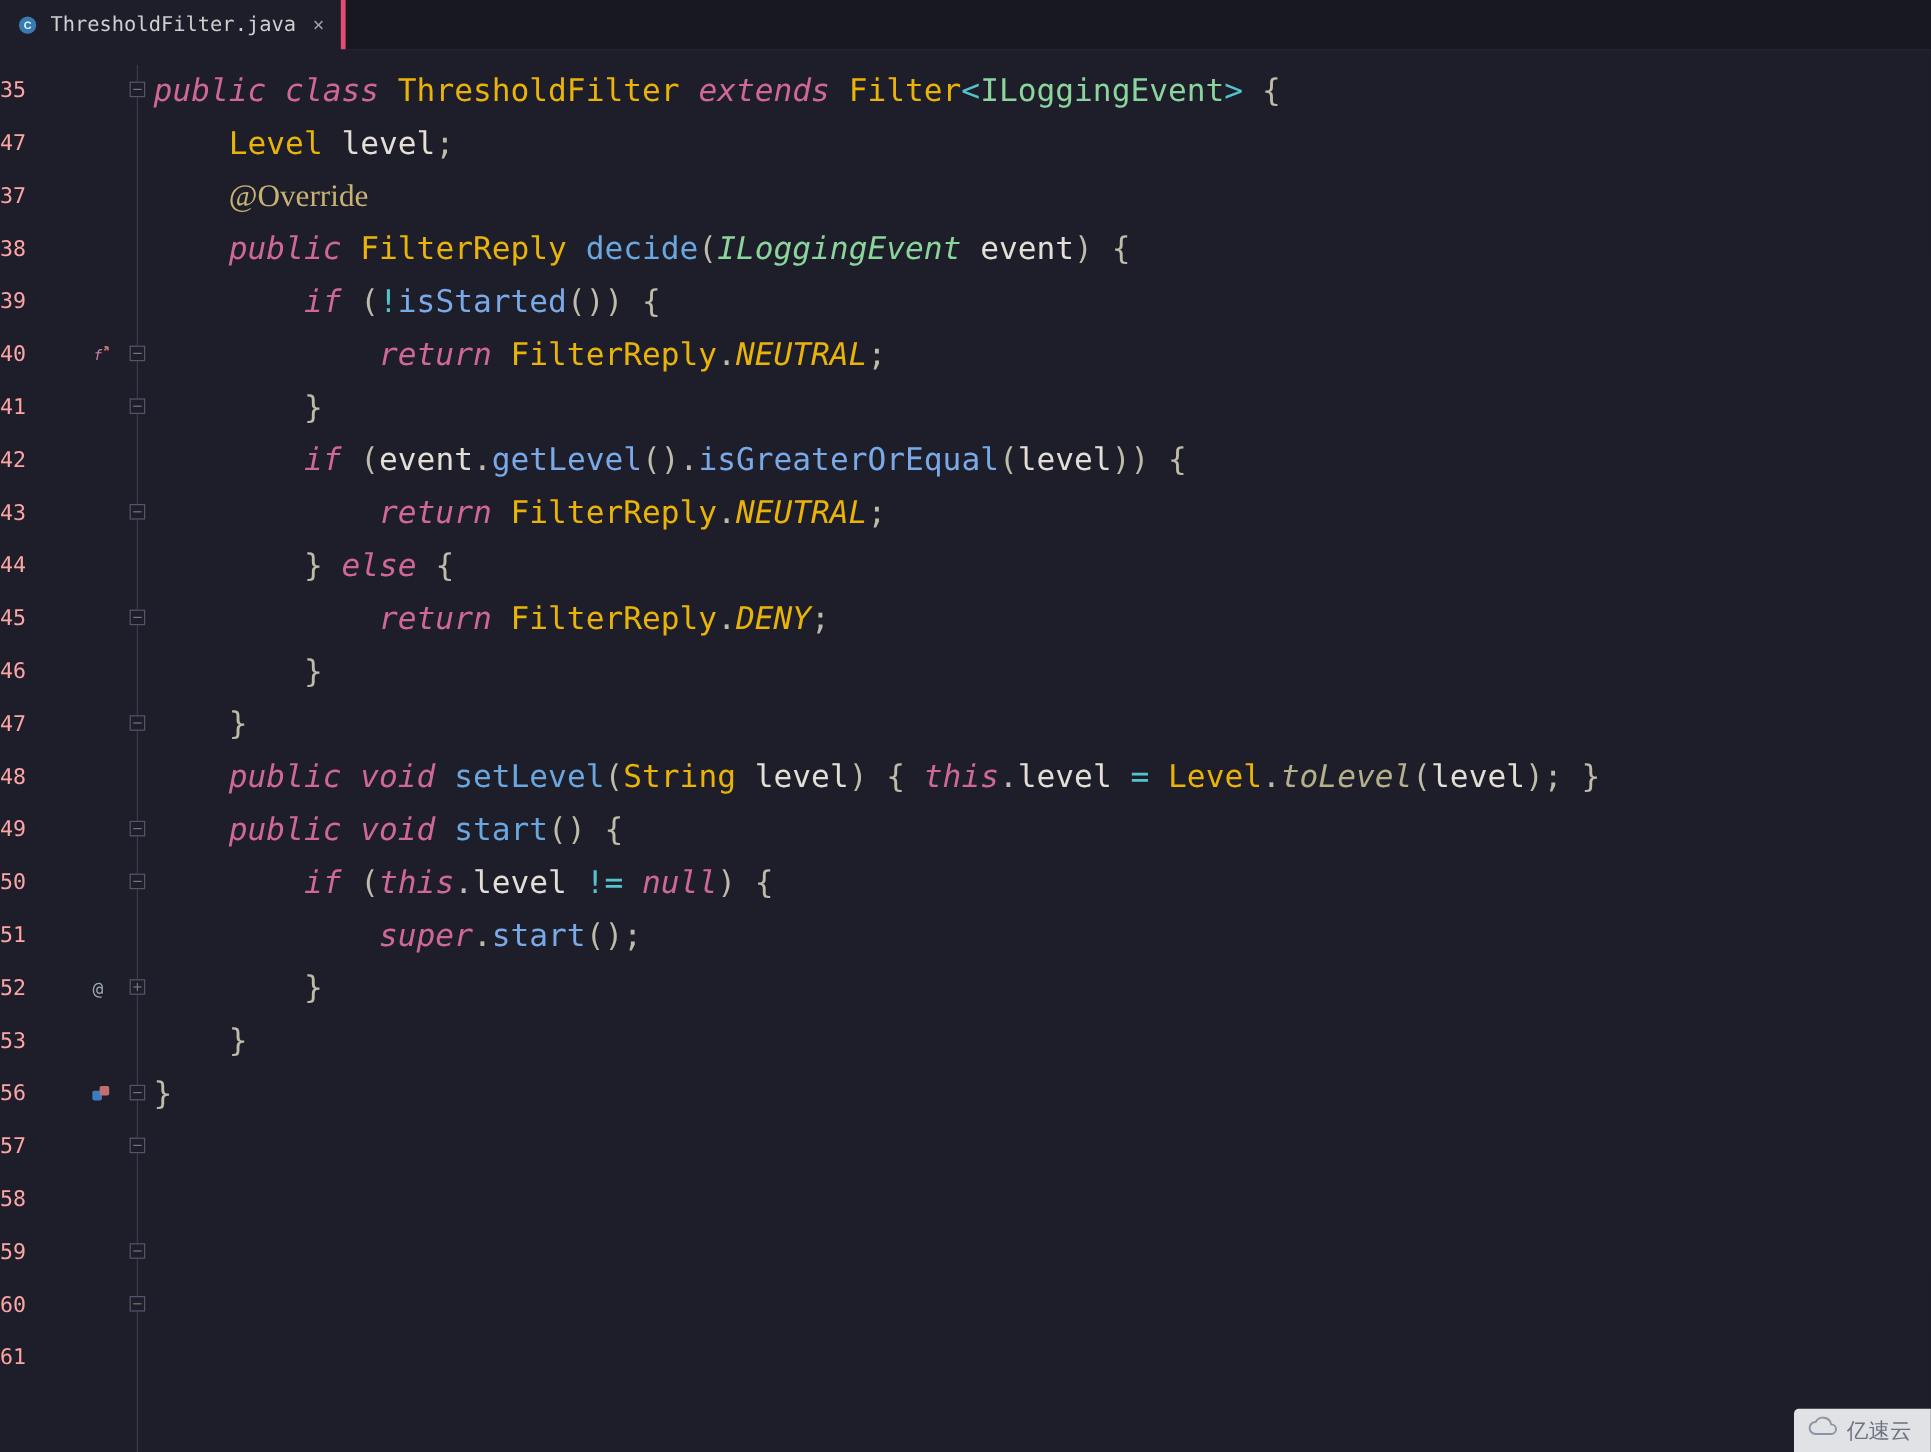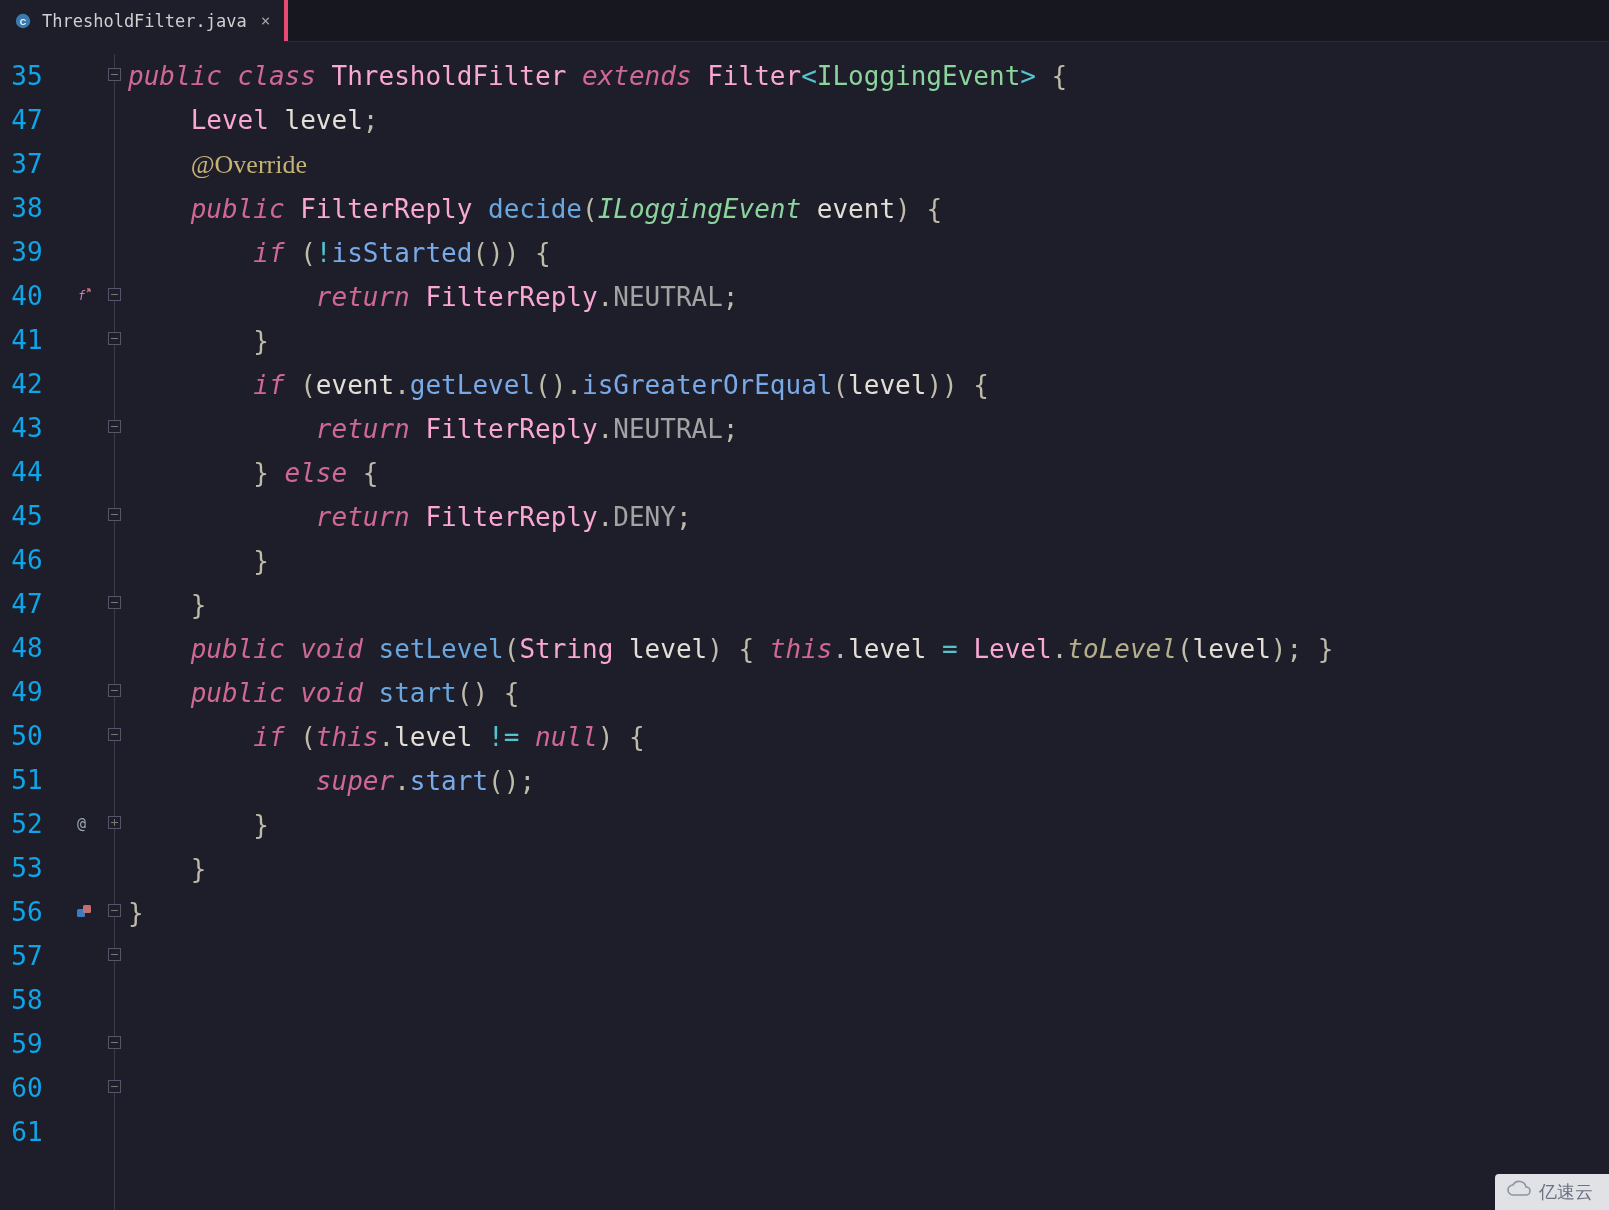--- a/index.html
+++ b/index.html
@@ -57,23 +57,23 @@
 
   
   .editor {
     display: flex;
     height: calc(100% - 42px);
     background: #1e1e2a;
   }
   .gutter {
     width: 62px;
     padding-top: 12px;
-    text-align: center;
-    color: #0ea5e9;
-    font-size: 26px;
+    text-align: left;
+    color: #fca5a5;
+    font-size: 18px;
     line-height: 44px;
     user-select: none;
   }
   .gutter-num { padding-right: 8px; height: 44px; }
 
   .gutter-icons {
     width: 44px;
     padding-top: 12px;
     color: #6a6a7a;
     font-size: 20px;
@@ -117,26 +117,26 @@
     flex: 1;
     padding-top: 12px;
     font-size: 26px;
     line-height: 44px;
     white-space: pre;
   }
 
   
   .kw  { color:#cf6893; font-style:italic; }   
   .ann { color:#c8b273;font-family:Liberation Serif, serif; }                        
-  .type{ color:#f9a8d4; }                        
+  .type{ color:#eab308; }                        
   .typeI{ color:#8bd49c; font-style:italic; }    
   .typeG{ color:#8bd49c; }                       
   .fn  { color:#7aa9e8; }                        
   .fnDecl{ color:#6aa7df; }                      
-  .stat{ color:#a3a3a3; }     
+  .stat{ color:#eab308; font-style:italic; }     
   .id  { color:#e4dfd6; }                        
   .op  { color:#53c3cd; }                        
   .pun { color:#BFBBA9; }                        
   .nul { color:#cf6893; font-style:italic;text-align:center; }     
   .toL { color:#b5b08a; font-style:italic; }     
 
   
   .watermark {
     position: absolute;
     right: 0; bottom: 0;

